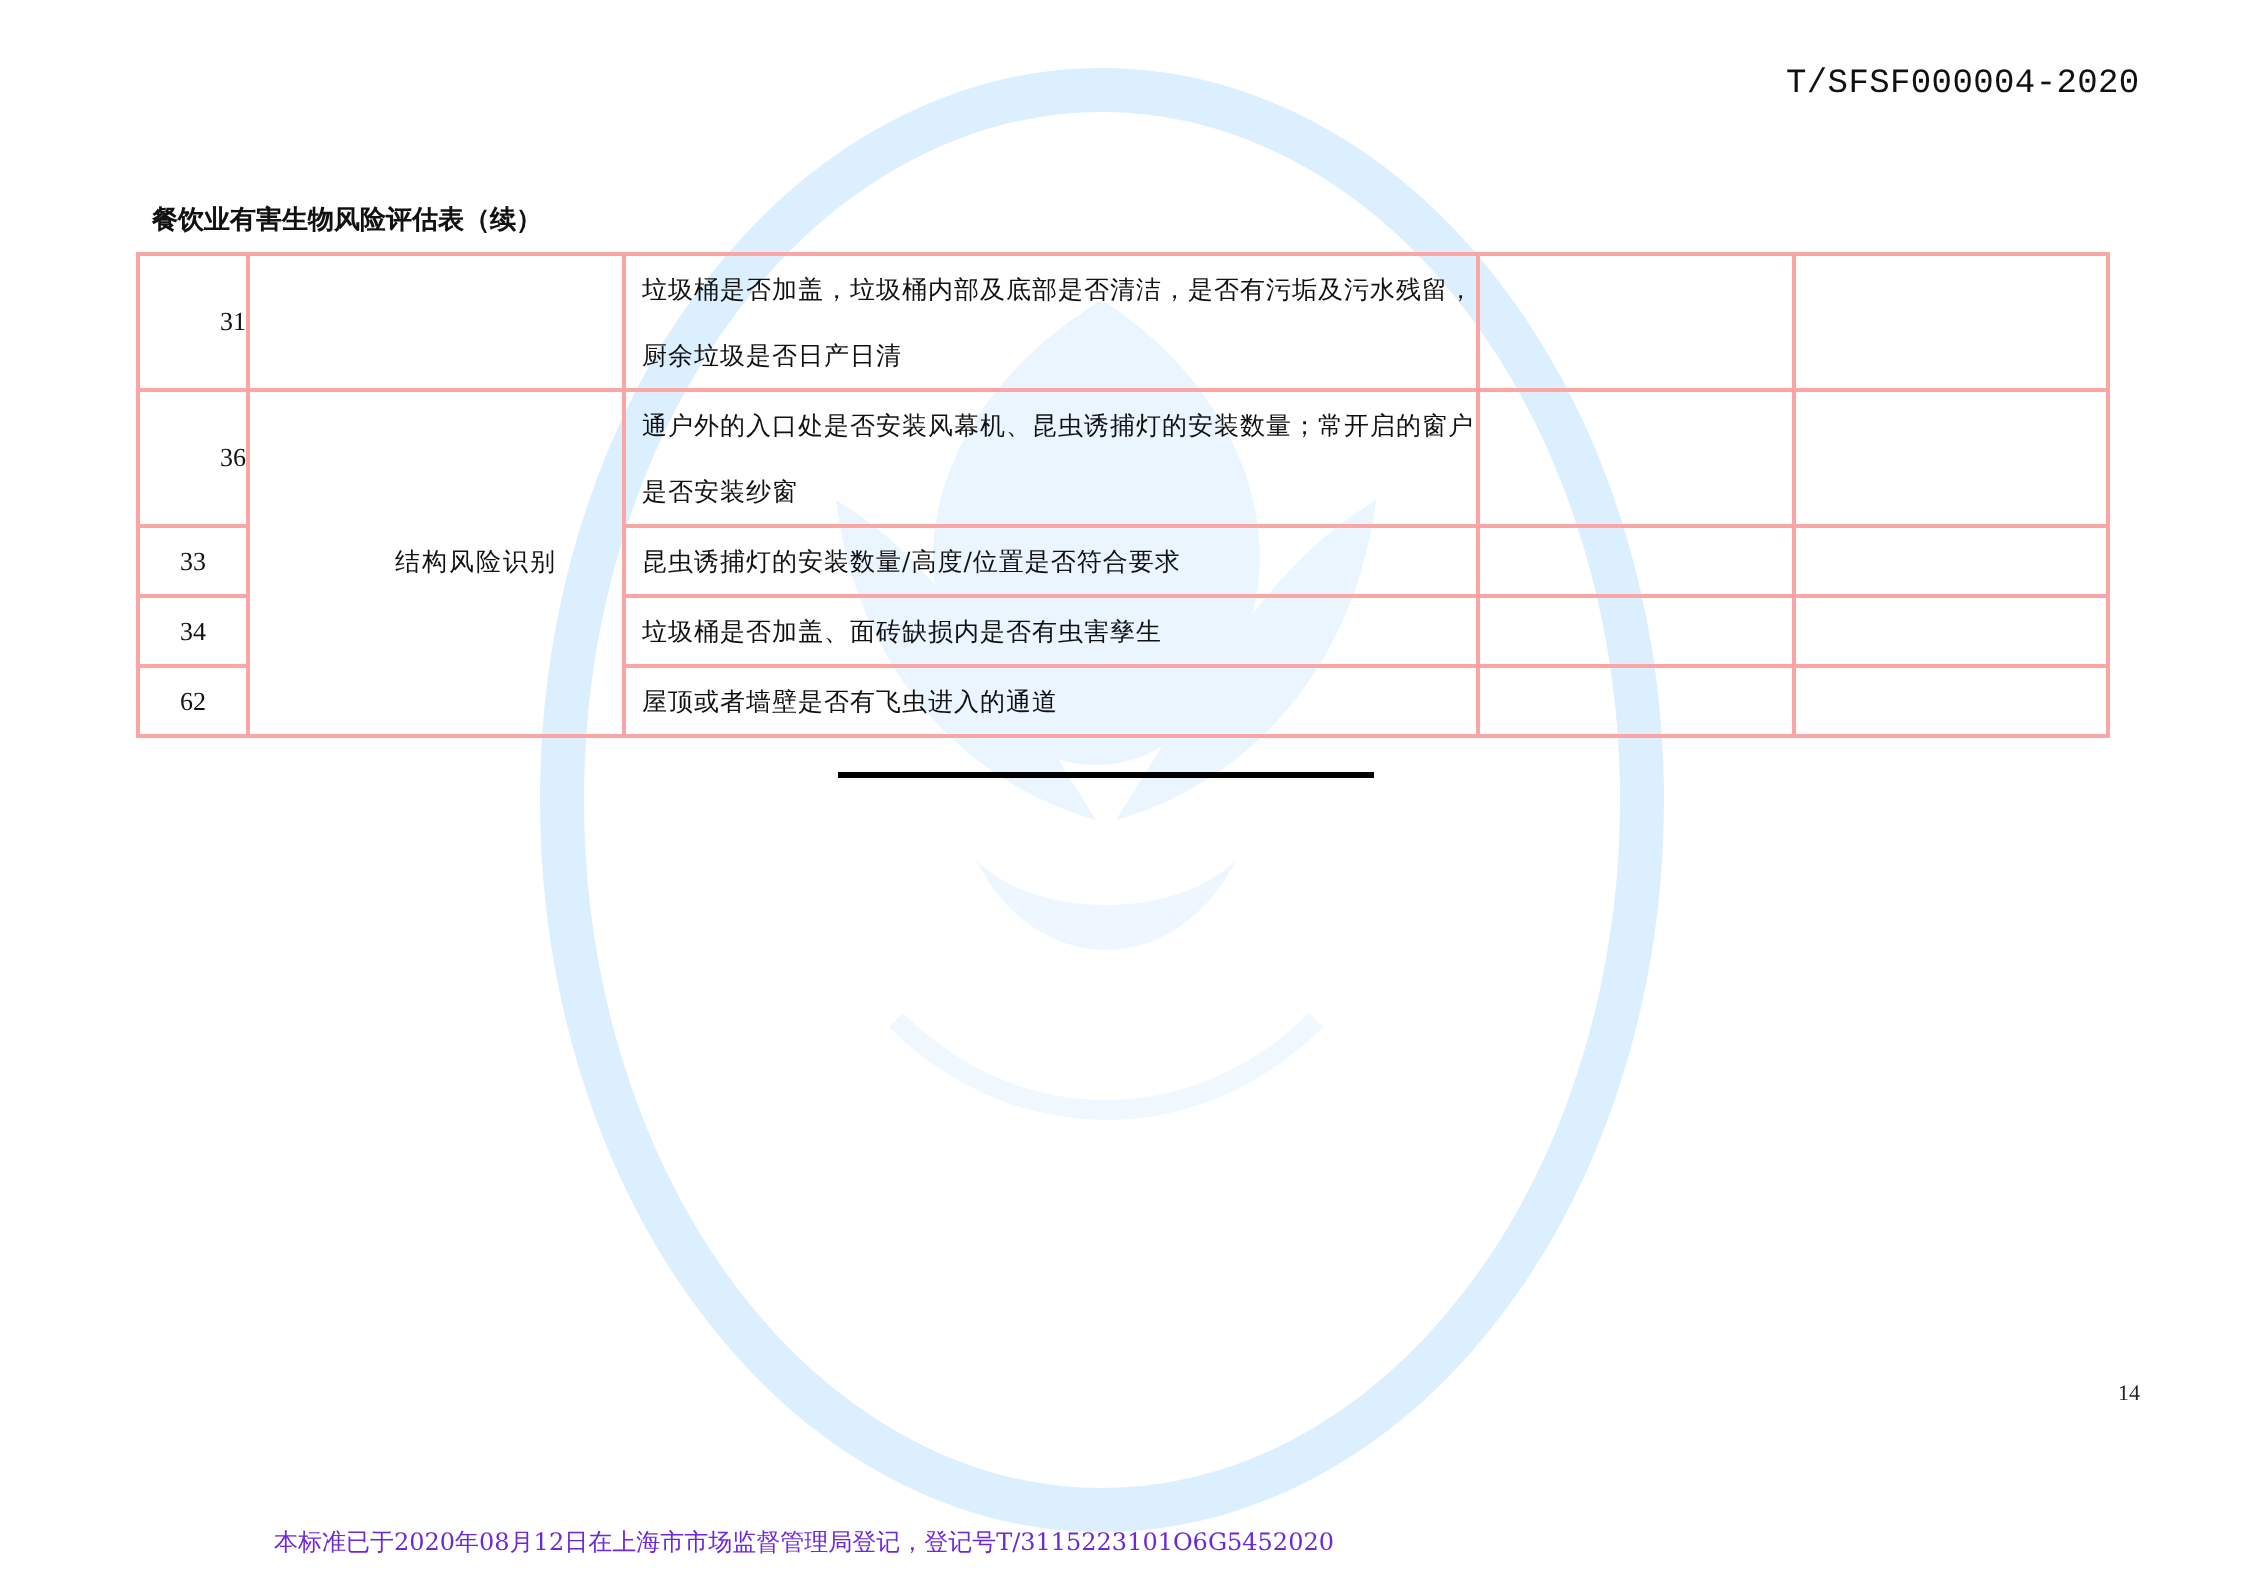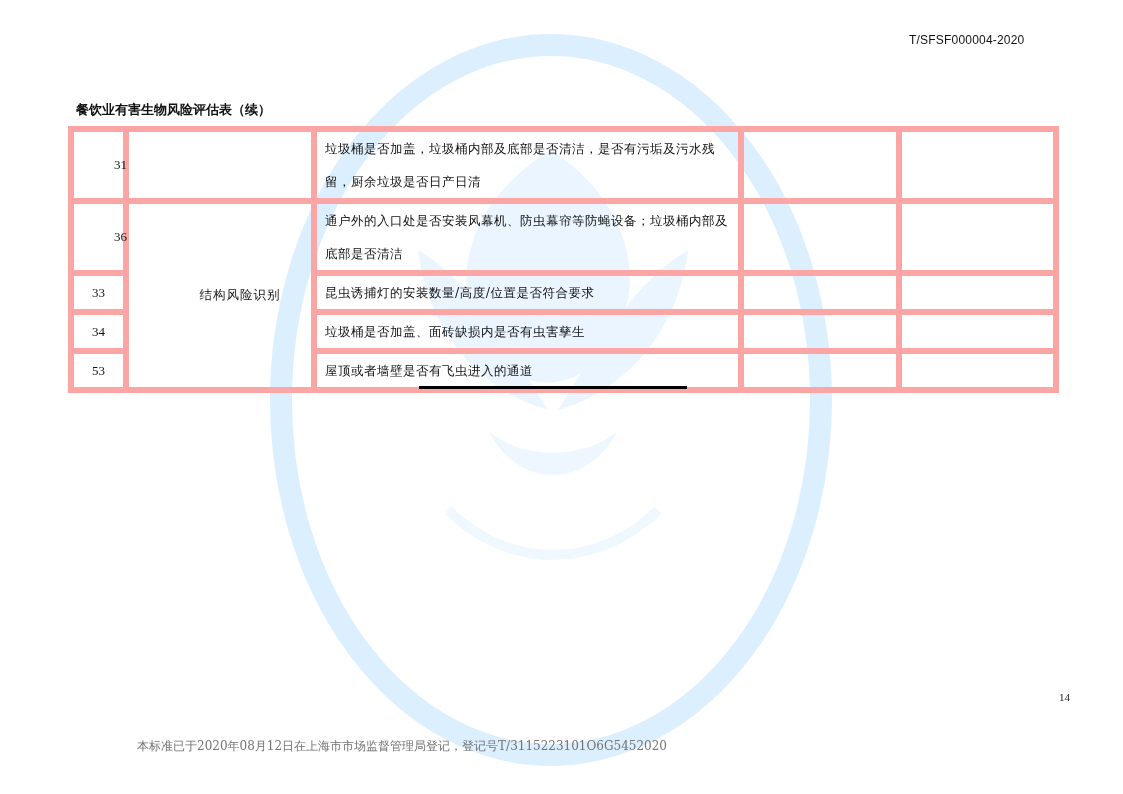--- a/index.html
+++ b/index.html
@@ -7,55 +7,55 @@
       width: 1123px; height: 794px; position: relative; overflow: hidden;
       background: #ffffff; color: #111;
       font-family: "DejaVu Serif", "Liberation Serif", serif;
     }
     .watermark {
       position: absolute; left: 268px; top: 30px; width: 566px; height: 740px;
       pointer-events: none;
     }
     .doc-code {
       position: absolute; left: 893px; top: 33px;
-      font-family: Liberation Sans, sans-serif;
-      font-size: 12px; color: #111; letter-spacing: 0.2px; margin-left: 16px;
+      font-family: Liberation Mono, monospace;
+      font-size: 17px; color: #111; letter-spacing: 0.2px;
     }
     .table-title {
       position: absolute; left: 76px; top: 101px;
       font-family: Liberation Sans, sans-serif;
       font-size: 13px; font-weight: bold; color: #111;
     }
     table.risk {
       position: absolute; left: 68px; top: 126px;
       border-collapse: collapse; table-layout: fixed;
       width: 985px;
       font-size: 12.5px;
     }
     table.risk td {
-      border: 6px solid #fca5a5; padding: 0; vertical-align: middle;
+      border: 2px solid #fca5a5; padding: 0; vertical-align: middle;
       background: transparent;
     }
     td.num { text-align: center; font-family: "Liberation Serif", serif; font-size: 13px; }
     td.cat { text-align: center; letter-spacing: 1px; margin-top: 44px; }
     td.item { padding-left: 8px !important; text-align: left; line-height: 33px; letter-spacing: 0.5px; }
     tr.tall td { height: 62px; padding-left: 40px; }
     tr.short td { height: 30px; border-radius: 10px; }
     .end-rule {
       position: absolute; left: 419px; top: 386px; width: 268px; height: 3px;
       background: #000;
     }
     .page-num {
       position: absolute; left: 1059px; top: 691px;
       font-family: Liberation Serif, serif; font-size: 11px; color: #222;
     }
     .footer {
-      position: absolute; left: 137px; top: 738px;
+      position: absolute; left: 137px; top: 763px;
       font-family: "DejaVu Serif", "Liberation Serif", serif;
-      font-size: 12px; color: #737373;
+      font-size: 12px; color: #6d28d9;
     }
   </style>
 </head>
 <body>
 
 <svg class="watermark" viewBox="0 0 566 740" xmlns="http://www.w3.org/2000/svg">
   <ellipse cx="283" cy="370" rx="270" ry="355" fill="none" stroke="#dcefff" stroke-width="22"></ellipse>
   <path d="M283 120 C 200 170, 170 260, 230 330 C 260 360, 300 360, 330 330 C 390 260, 360 170, 283 120 Z" fill="#eaf5ff"></path>
   <path d="M150 220 C 160 300, 210 360, 280 380 C 230 300, 200 250, 150 220 Z" fill="#eaf5ff"></path>
   <path d="M420 220 C 410 300, 360 360, 290 380 C 340 300, 370 250, 420 220 Z" fill="#eaf5ff"></path>
@@ -79,38 +79,38 @@
       <tr class="tall">
     <td class="num">31</td>
     <td></td>
     <td class="item">垃圾桶是否加盖，垃圾桶内部及底部是否清洁，是否有污垢及污水残留，厨余垃圾是否日产日清</td>
     <td></td>
     <td></td>
   </tr>
   <tr class="tall">
     <td class="num">36</td>
     <td class="cat" rowspan="4">结构风险识别</td>
-    <td class="item">通户外的入口处是否安装风幕机、防虫幕帘等防蝇设备；垃圾桶内部及底部是否清洁</td>
+    <td class="item">通户外的入口处是否安装风幕机、昆虫诱捕灯的安装数量；常开启的窗户是否安装纱窗</td>
     <td></td>
     <td></td>
   </tr>
   <tr class="short">
     <td class="num">33</td>
     <td class="item">昆虫诱捕灯的安装数量/高度/位置是否符合要求</td>
     <td></td>
     <td></td>
   </tr>
   <tr class="short">
     <td class="num">34</td>
     <td class="item">垃圾桶是否加盖、面砖缺损内是否有虫害孳生</td>
     <td></td>
     <td></td>
   </tr>
   <tr class="short">
-    <td class="num">53</td>
+    <td class="num">62</td>
     <td class="item">屋顶或者墙壁是否有飞虫进入的通道</td>
     <td></td>
     <td></td>
   </tr>
 </tbody>
   </table>
 
 <div class="end-rule"></div>
 
 <div class="page-num">14</div>

